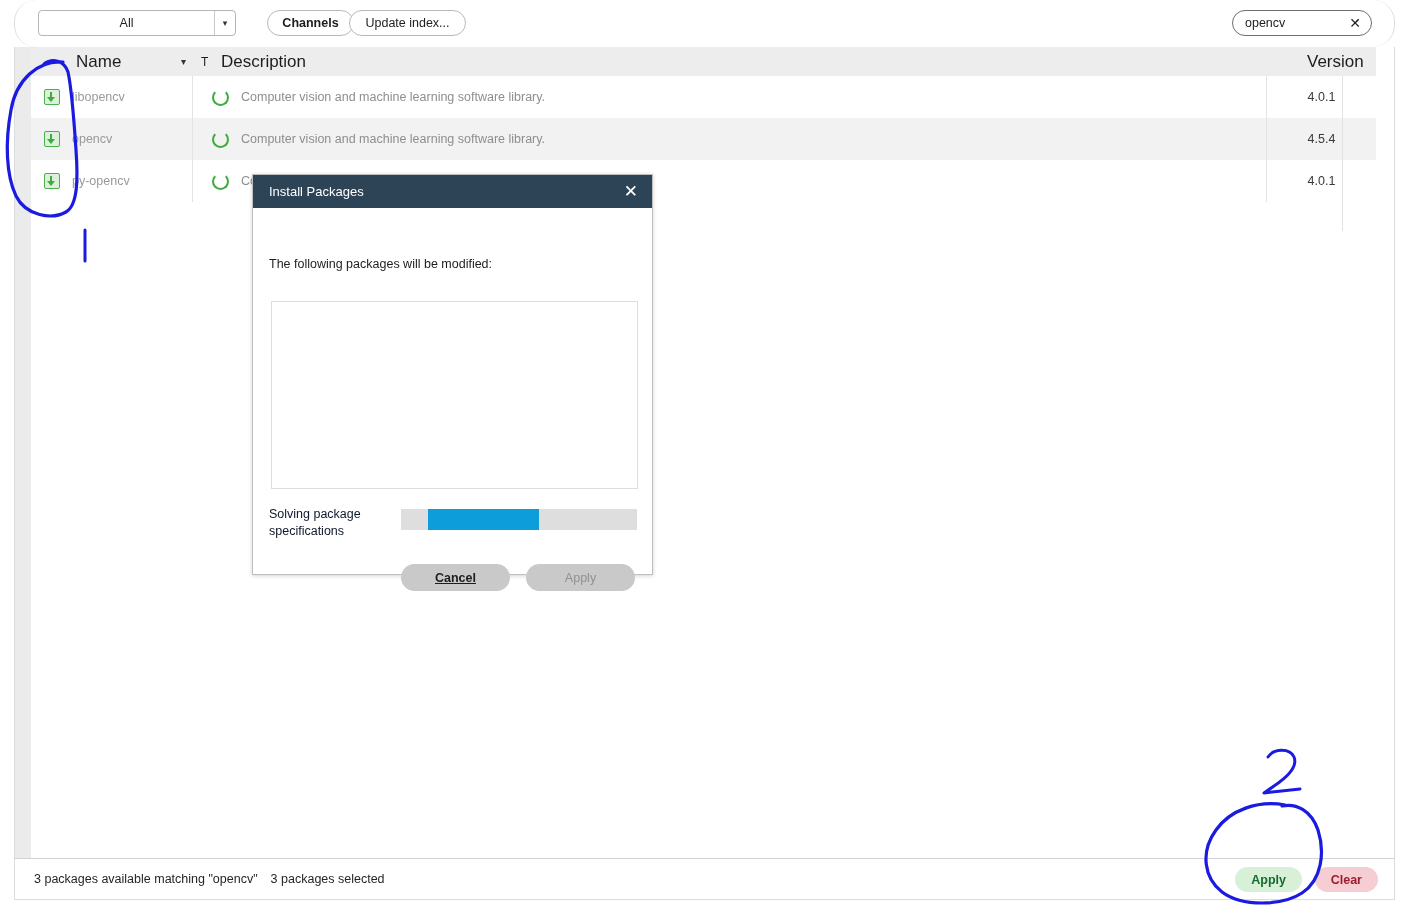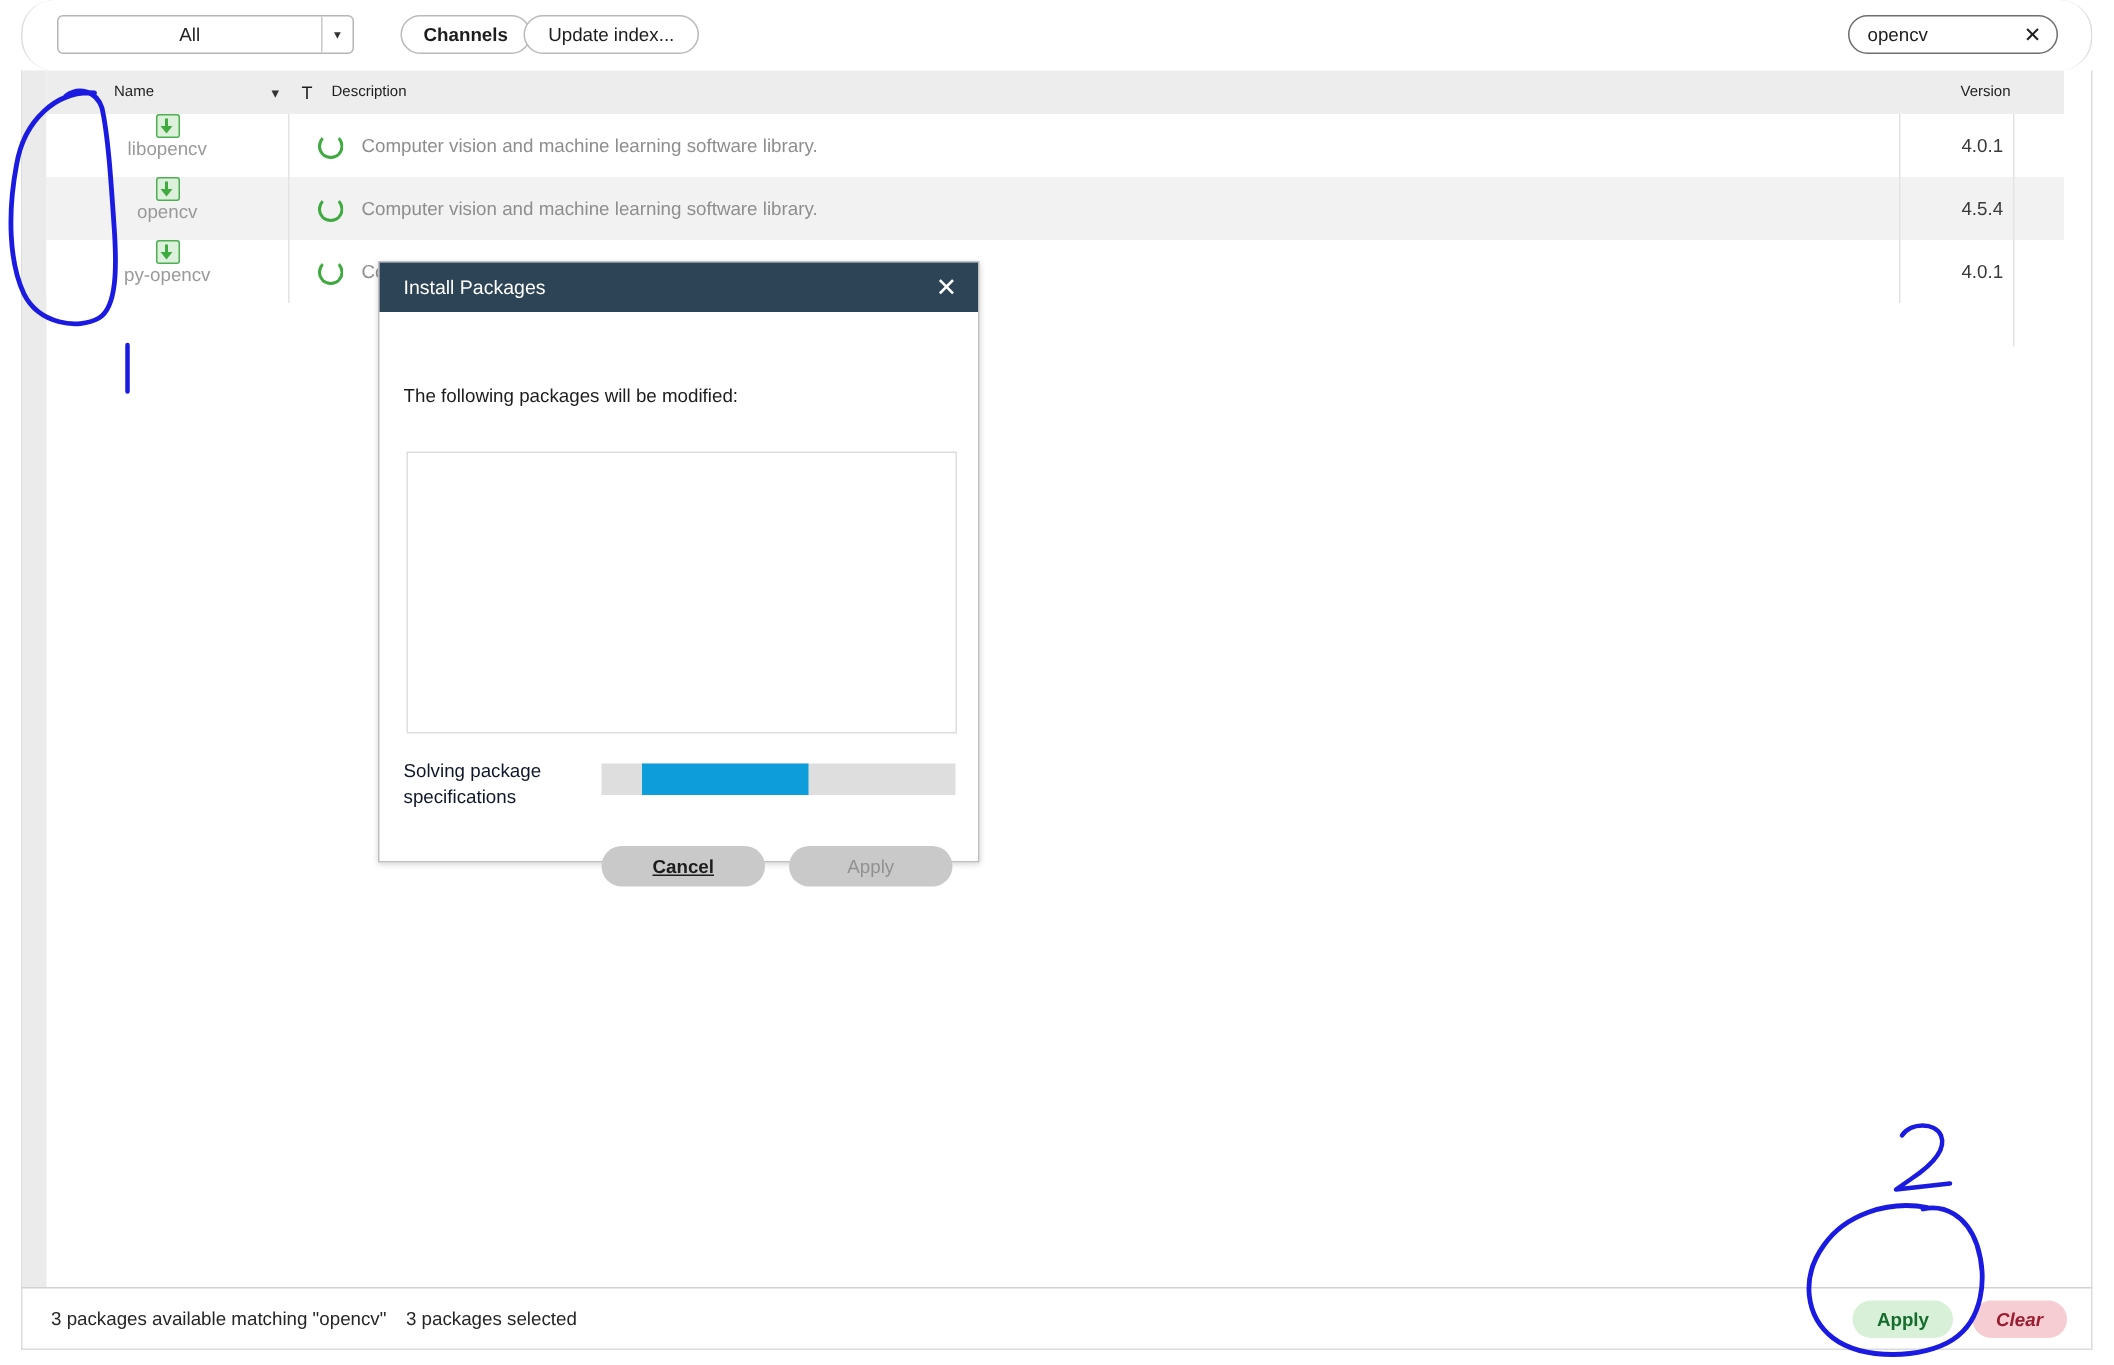--- a/index.html
+++ b/index.html
@@ -117,21 +117,21 @@
     position: absolute;
     left: 16px; top: 0;
     right: 18px; height: 29px;
     background: #ededed;
     border-bottom: 1px solid #dcdcdc;
   }
   .th {
     position: absolute;
     top: 0; height: 29px;
     display: flex; align-items: center;
-    font-size: 10px;
+    font-size: 17px;
     color: #1d1d1d;
   }
   #th-name { left: 45px; }
   #th-chevron { left: 150px; font-size: 10px; color: #333; }
   #th-t { left: 170px; font-size: 12px; }
   #th-desc { left: 190px; }
   #th-version { left: 1276px; }
 
   .rows { position: absolute; left: 16px; top: 29px; right: 18px; }
   .row {
@@ -140,21 +140,20 @@
     display: flex;
     align-items: center;
     background: #ffffff;
   }
   .row.alt { background: #f2f2f2; }
   .cell-name {
     position: absolute; left: 0; width: 162px; height: 42px;
     display: flex; align-items: center;
     border-right: 1px solid #e3e3e3;
     box-sizing: border-box;
-    flex-direction: column;
   }
   .pkg-mark {
     width: 14px; height: 14px;
     margin-left: 13px; margin-right: 12px;
     border: 1px solid #4caf50;
     background: #dcf0dc;
     border-radius: 2px;
     position: relative;
     flex: none;
     cursor: pointer;
@@ -229,21 +228,21 @@
     top: 8px; height: 25px;
     border: none;
     border-radius: 13px;
     font-size: 12.5px;
     font-weight: bold;
     font-family: "Liberation Sans", sans-serif;
     cursor: pointer;
     padding: 0 16px;
   }
   #btn-apply { right: 92px; background: #d8f0d8; color: #166b2e; }
-  #btn-clear { right: 16px; background: #f5cdd3; color: #9b1c2e; font-style: italic; }
+  #btn-clear { right: 16px; background: #f5cdd3; color: #9b1c2e; }
 
   
   .dialog {
     position: absolute;
     left: 252px; top: 174px;
     width: 401px; height: 401px;
     background: #ffffff;
     border: 1px solid #bfbfbf;
     box-sizing: border-box;
     box-shadow: 0 1px 4px rgba(0,0,0,0.18);

